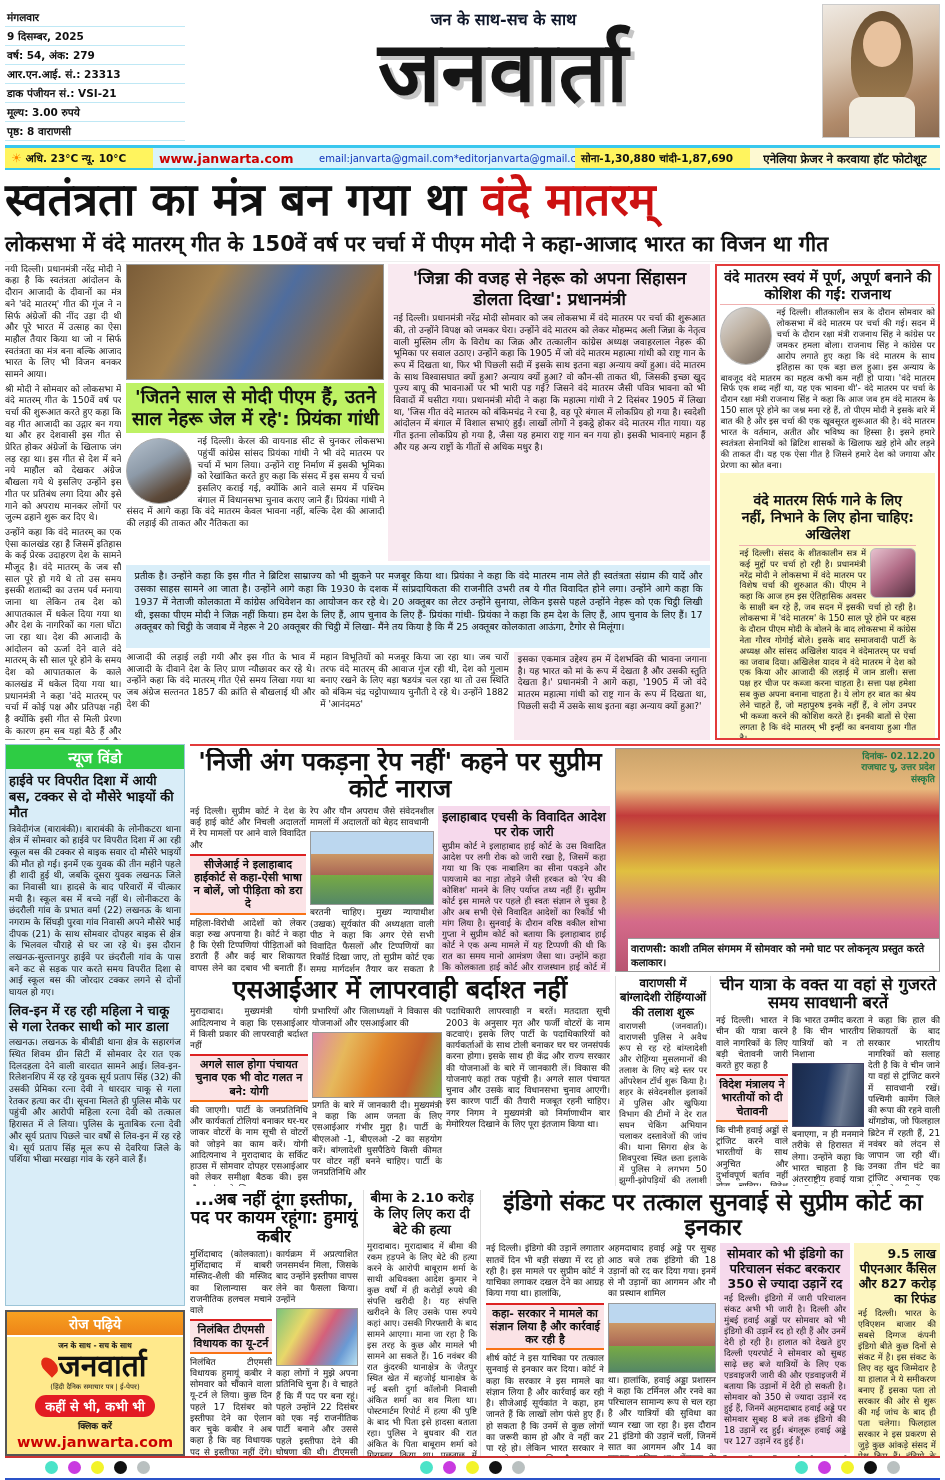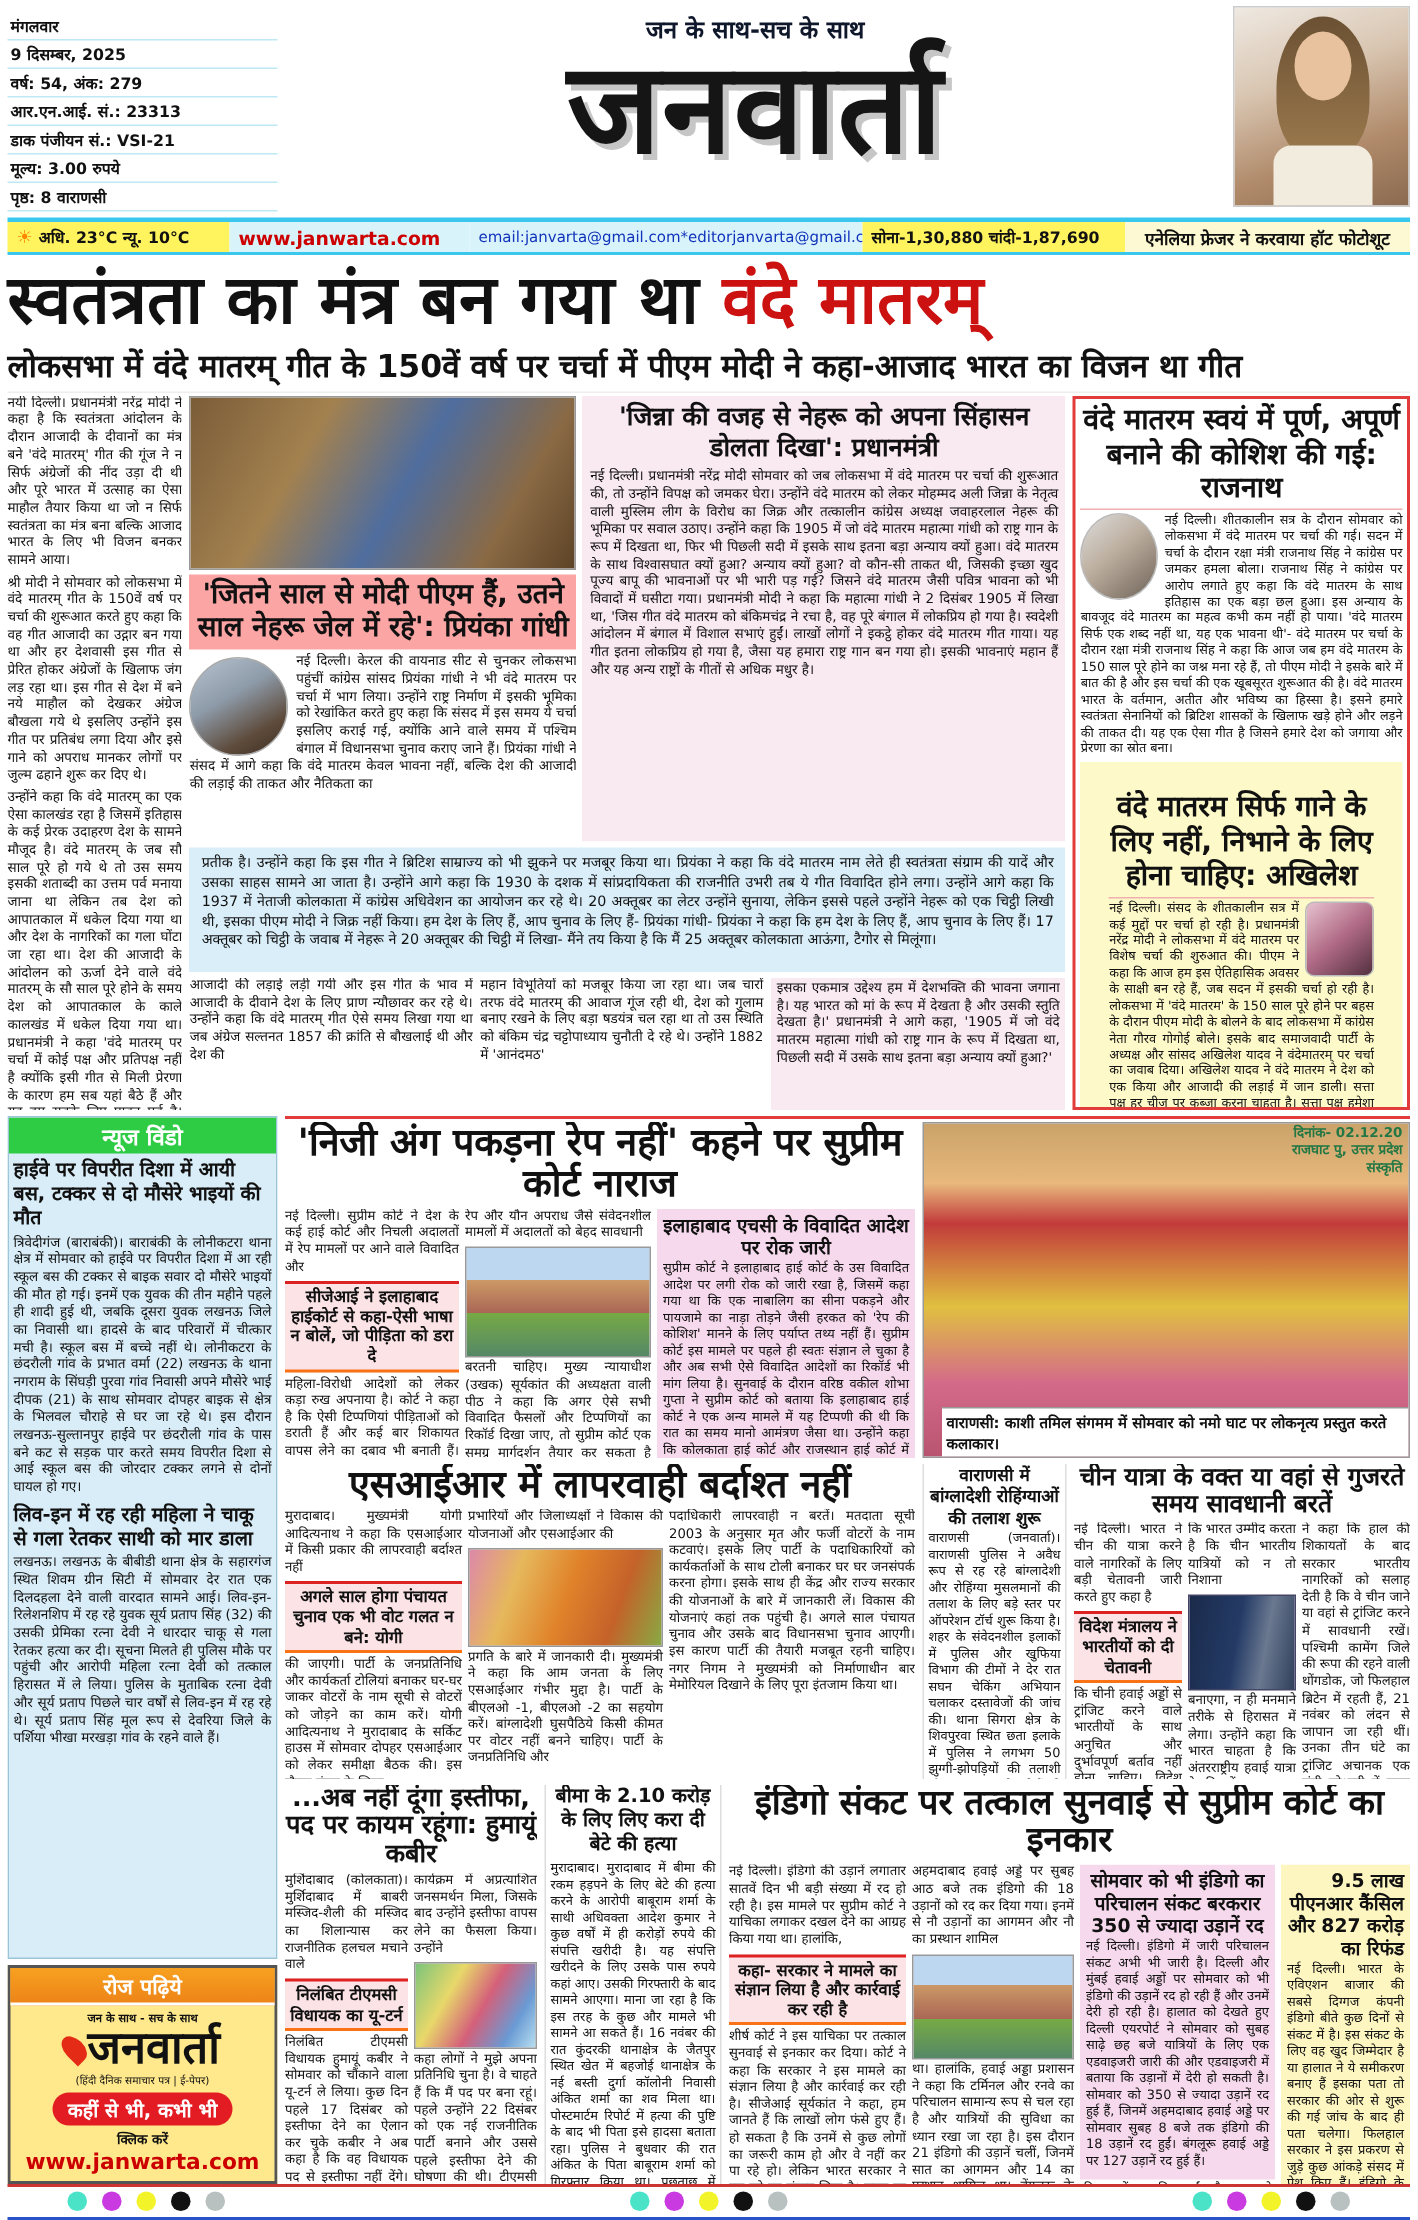--- a/index.html
+++ b/index.html
@@ -30,31 +30,31 @@
   .headline{font-size:45px;font-weight:bold;line-height:1.15;padding:4px 0 0;letter-spacing:0}
   .headline .red{color:#c11}
   .subhead{font-size:21px;font-weight:bold;padding:3px 0 4px;border-bottom:1px solid #eee}
   
   .main{display:flex;gap:5px;height:476px;overflow:hidden;margin-top:2px}
   .colA{width:120px;font-size:9px;text-align:justify;line-height:1.3;overflow:hidden}
   .colMid{width:584px;display:flex;flex-direction:column;gap:4px}
   .midtop{display:flex;gap:4px;height:352px;overflow:hidden}
   .midleft{width:258px;overflow:hidden}
   .photo-modi{height:116px;border:1px solid #999;background:linear-gradient(120deg,#7a5c38 0%,#a3814f 30%,#4f6d9e 55%,#8a6a45 80%,#5d4326 100%)}
-  .pri-head{background:#fca5a5;font-weight:bold;font-size:18.5px;line-height:1.2;text-align:center;padding:3px 2px;margin:3px 0}
+  .pri-head{background:#bef264;font-weight:bold;font-size:18.5px;line-height:1.2;text-align:center;padding:3px 2px;margin:3px 0}
   .pri-body{font-size:9px;text-align:justify;line-height:1.3}
   .pri-photo{float:left;width:66px;height:66px;border-radius:50%;margin:2px 5px 1px 0;background:linear-gradient(150deg,#b7c3cf 0%,#8d9aa8 40%,#5d4a3a 75%,#3c2f24 100%);border:1px solid #aaa}
   .jinna{width:322px;background:#f9e9f0;padding:4px 5px;font-size:9px;text-align:justify;line-height:1.3;overflow:hidden}
   .jinna h3{font-size:17px;line-height:1.25;text-align:center;margin:0 0 3px}
   .quote{background:#d9eef9;padding:5px 8px;font-size:9.5px;line-height:1.35;height:96px;overflow:hidden;text-align:justify}
   .mcols{display:flex;gap:5px;height:104px;overflow:hidden}
   .mcols>div{flex:1;font-size:9px;text-align:justify;line-height:1.3}
   .mcols .pinkcont{background:#f9e9f0;padding:2px 4px}
   .colD{width:231px;border:2px solid #e23b3b;padding:3px;display:flex;flex-direction:column;gap:3px;overflow:hidden}
-  .colD h3{font-size:19px;line-height:1.2;text-align:center;margin:0 0 2px;border-bottom:1px solid #f0b0b0;padding-bottom:2px}
+  .colD h3{font-size:14px;line-height:1.2;text-align:center;margin:0 0 2px;border-bottom:1px solid #f0b0b0;padding-bottom:2px}
   .colD h4{font-size:12.5px;line-height:1.2;text-align:right;margin:0 0 2px}
   .colD p{font-size:8.5px;text-align:justify;line-height:1.28;margin:0}
   .raj-photo{float:left;width:52px;height:58px;border-radius:50%;margin:0 4px 1px 0;background:linear-gradient(140deg,#ddd 0%,#bcae9e 45%,#6e6258 100%);border:1px solid #bbb}
   .akh{background:#fdf9c8;padding:19px}
   .akh-photo{float:right;width:46px;height:50px;border-radius:6px;margin:0 0 2px 4px;background:linear-gradient(140deg,#e7c2cf 0%,#b06a85 50%,#53303f 100%);border:1px solid #bbb}
   .duo{display:flex;gap:3px;flex:1;overflow:hidden}
   .duo>div{flex:1;padding:3px;overflow:hidden}
   .congress{background:#d8f0f7}
   .mamata{background:#e4f6dc}
   

